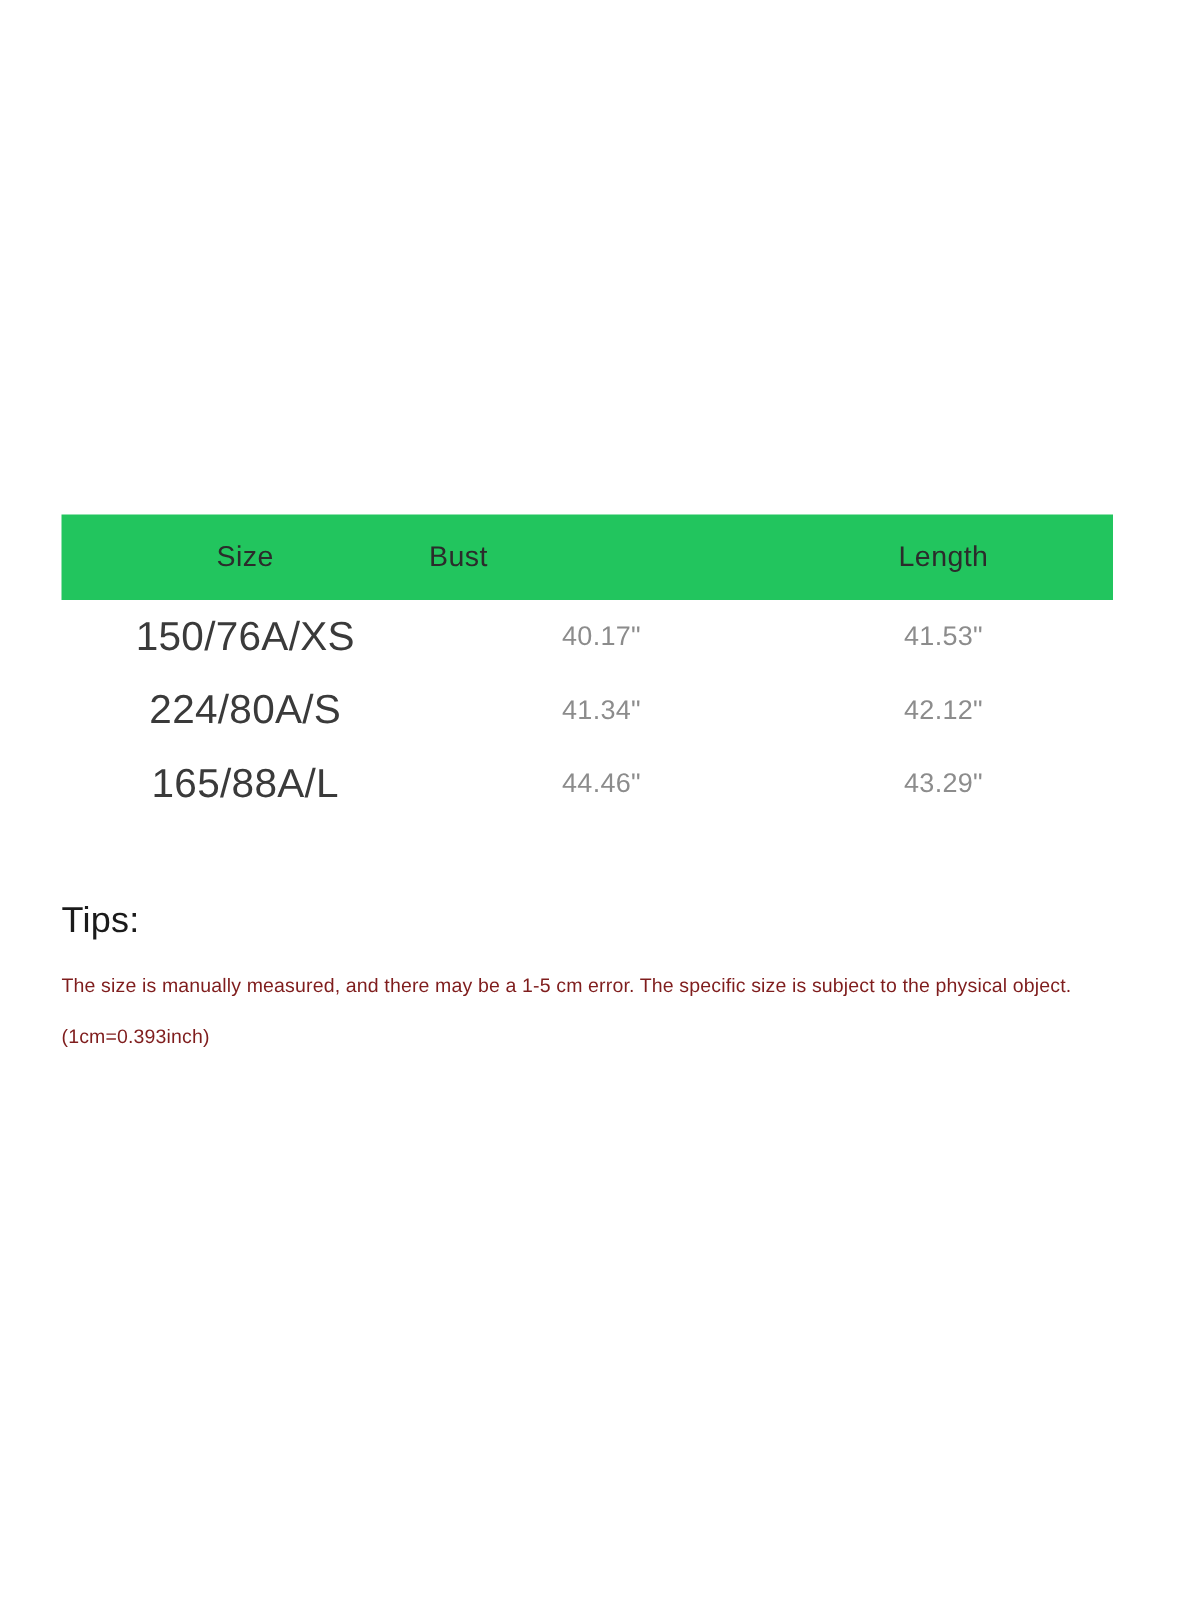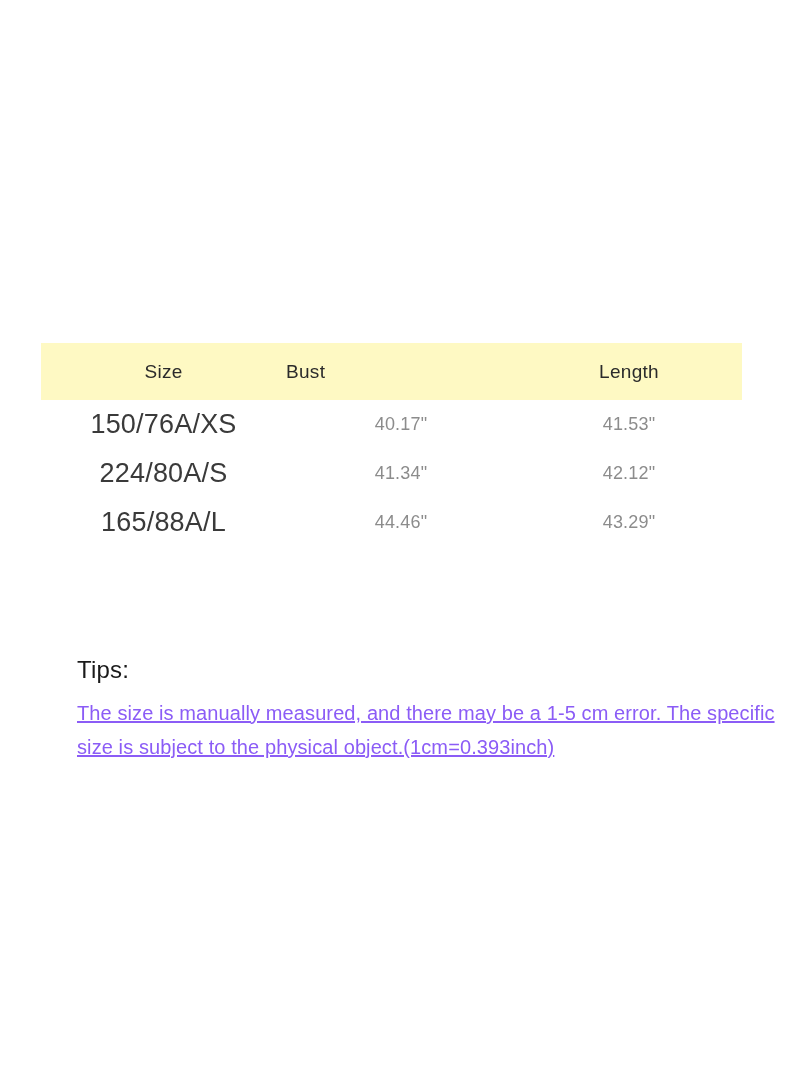--- a/index.html
+++ b/index.html
@@ -26,21 +26,21 @@
 
   .size-table {
     position: absolute;
     left: 41px;
     top: 343px;
     width: 701px;
   }
 
   .table-header {
     display: flex;
-    background: #fef9c3;
+    background: #22c55e;
     height: 57px;
     align-items: center;
   }
 
   .col-size {
     width: 245px;
     text-align: center;
   }
   .col-bust {
     width: 230px;
@@ -81,40 +81,38 @@
     width: 226px;
     text-align: center;
     font-size: 18px;
     color: #8c8c8c;
     letter-spacing: 0.2px;
   }
 
   .tips-block {
     position: absolute;
     left: 41px;
-    top: 656px;
+    top: 600px;
     width: 720px;
-    margin-left: 36px;
   }
 
   .tips-title {
     font-size: 24px;
     color: #1a1a1a;
     margin: 0 0 12px 0;
     font-weight: 400;
     letter-spacing: 0.2px;
   }
 
   .tips-text {
-    font-size: 20px;
+    font-size: 13px;
     line-height: 34px;
-    color: #8b5cf6;
+    color: #7f1d1d;
     letter-spacing: 0.1px;
     max-width: 718px;
-    text-decoration: underline;
   }
 </style>
 </head>
 <body>
 
 <div class="sheet">
 
   <div class="size-table">
 
     <div class="table-header">

